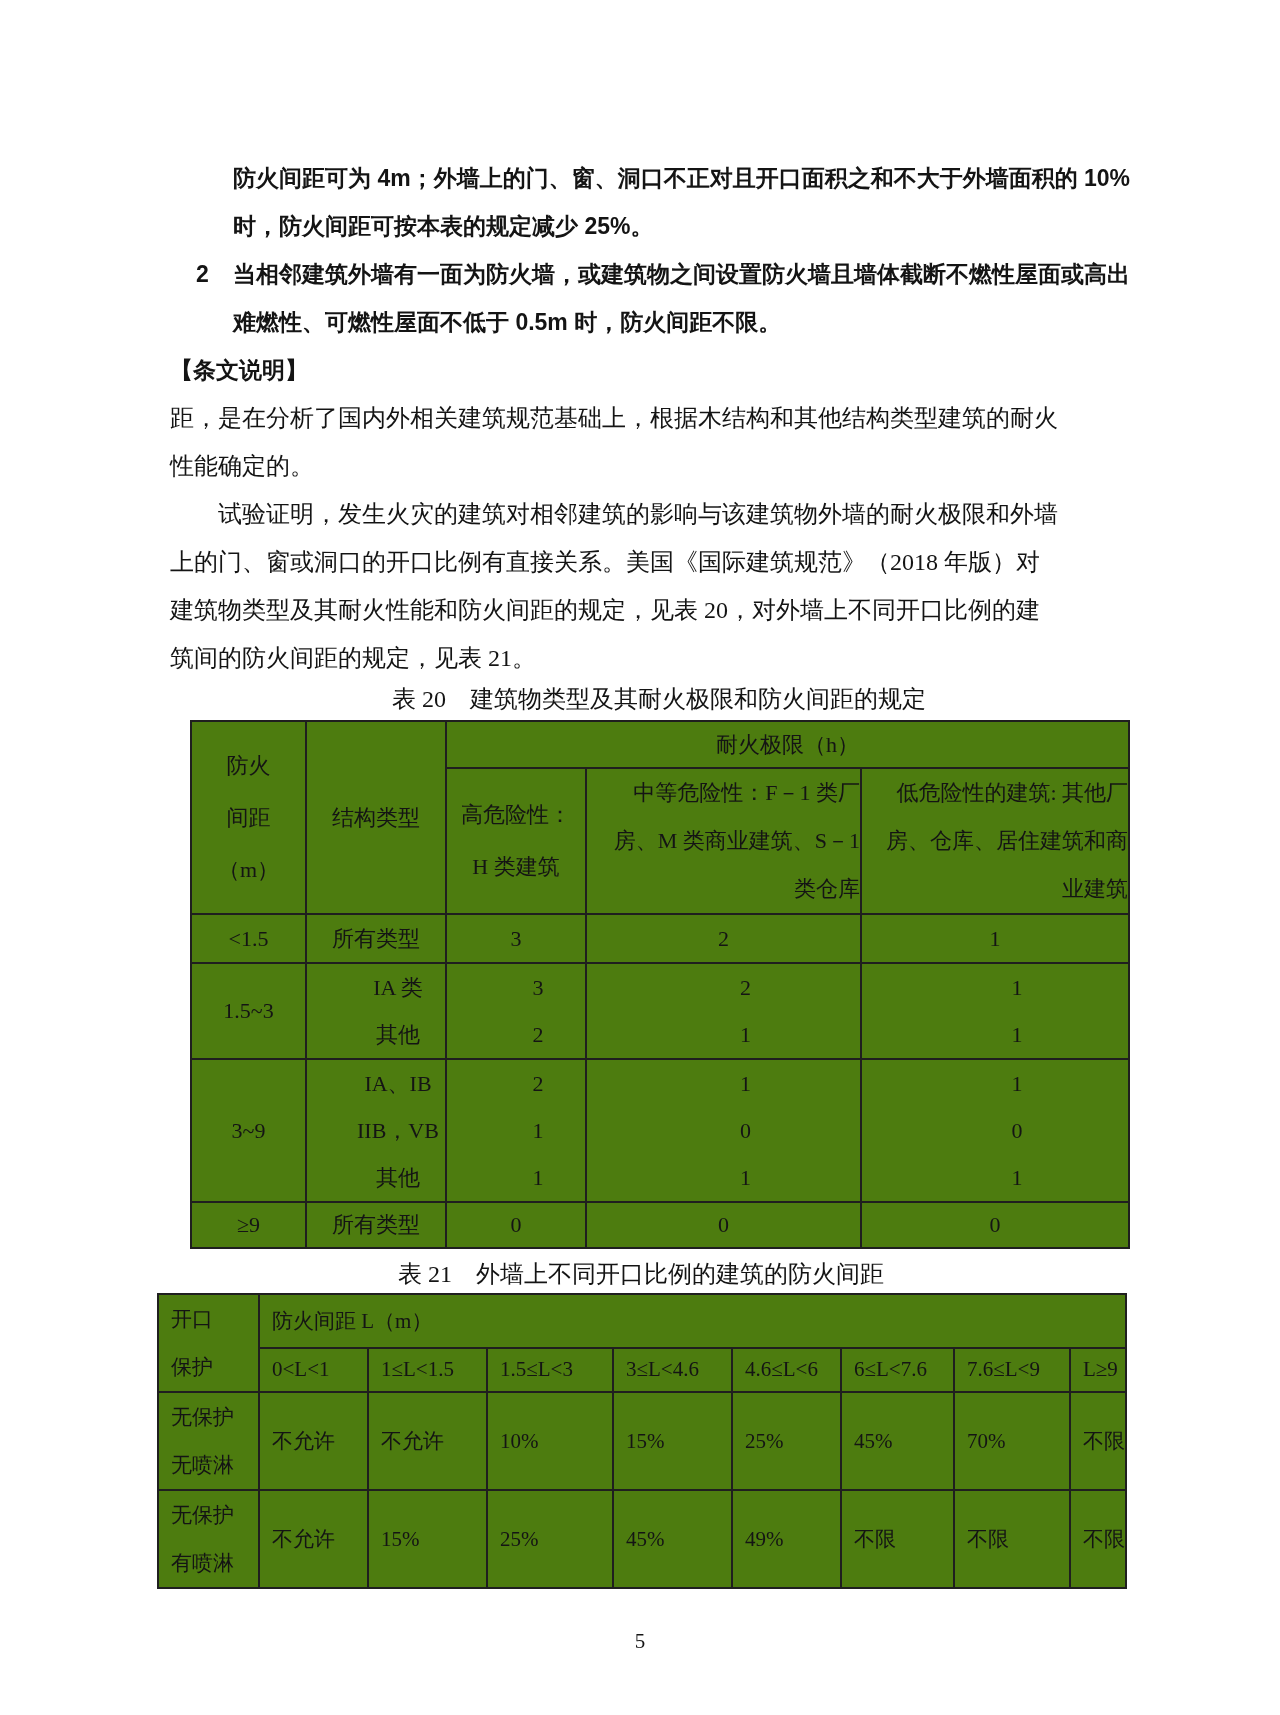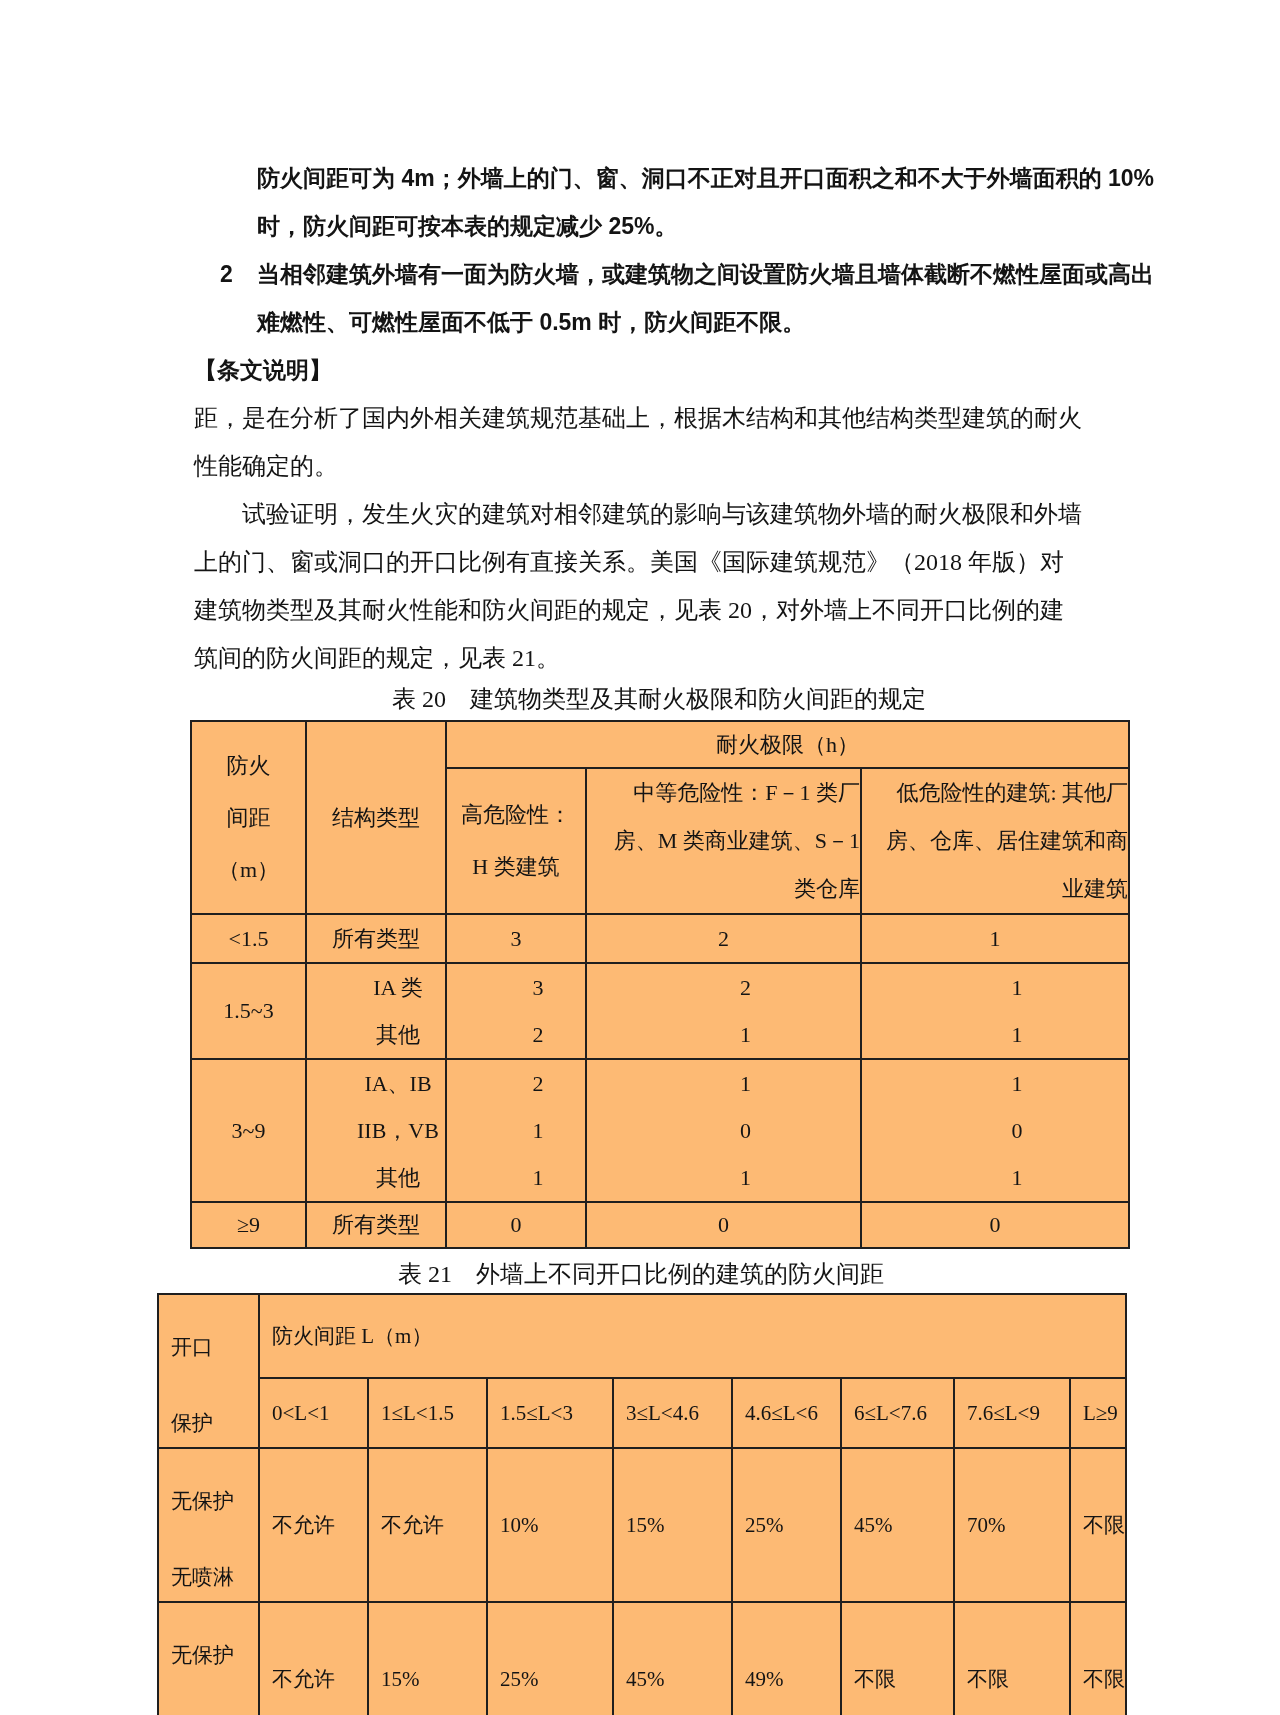--- a/index.html
+++ b/index.html
@@ -2,50 +2,50 @@
 <html><head>
 <meta charset="utf-8">
 <style>
   html,body { margin:0; padding:0; background:#e8e8e8; }
   .page {
     position:relative; width:1280px; height:1715px; background:#ffffff;
     font-family:"Liberation Serif","DejaVu Serif",serif; color:#141414;
     overflow:hidden; margin:0 auto;
   }
   .content { position:absolute; left:170px; top:154px; width:940px; }
-  .line { height:48px; line-height:48px; white-space:nowrap; font-size:24px;margin-left:24px; }
+  .line { height:48px; line-height:48px; white-space:nowrap; font-size:24px; }
   .code  { font-family:"Liberation Sans","DejaVu Sans",sans-serif; font-weight:700; font-size:23px; }
   .indent-hang  { padding-left:63px; }
   .indent-first { padding-left:48px; }
   .item-line { position:relative; padding-left:63px; }
   .item-num  { position:absolute; left:26px; top:0; }
   .caption { text-align:center; font-size:24px; height:34px; line-height:34px; white-space:nowrap; }
   #caption20 { width:938px; margin:0 0 4px 20px; }
   #caption21 { width:968px; margin:8px 0 2px -13px; }
 
-  table { border-collapse:collapse; table-layout:fixed; background:#fdba74; }
+  table { border-collapse:collapse; table-layout:fixed; background:#4d7c0f; }
   td { border:2px solid #1f1f1f; font-size:22px; vertical-align:middle; padding:0; color:#141414; }
 
   
   #t20 { margin-left:20px; width:938px; }
   #t20 td { text-align:center; }
   #t20 .hline  { line-height:52px; }
   #t20 .hline3 { line-height:48px;text-align:right; }
   #t20 .subline { line-height:47px;padding-left:44px; }
   #t20 tr.hdr1 { height:47px; }
   #t20 tr.hdr2 { height:143px; }
   #t20 tr.b1 { height:49px; }
   #t20 tr.b2 { height:95px; }
   #t20 tr.b3 { height:141px; }
   #t20 tr.b4 { height:46px; }
 
   
   #t21 { margin-left:-13px; width:968px; }
   #t21 td { text-align:left; padding-left:12px; font-size:21px; }
-  #t21 .lline { line-height:48px;margin-top:28px; }
+  #t21 .lline { line-height:48px; }
   #t21 tr.hdr1 { height:52px; }
   #t21 tr.hdr2 { height:43px; }
   #t21 tr.row  { height:95px; }
 
   .page-number { text-align:center; font-size:21px; margin-top:32px; height:40px; line-height:40px; }
 </style>
 </head>
 <body>
 
 <div class="page">

